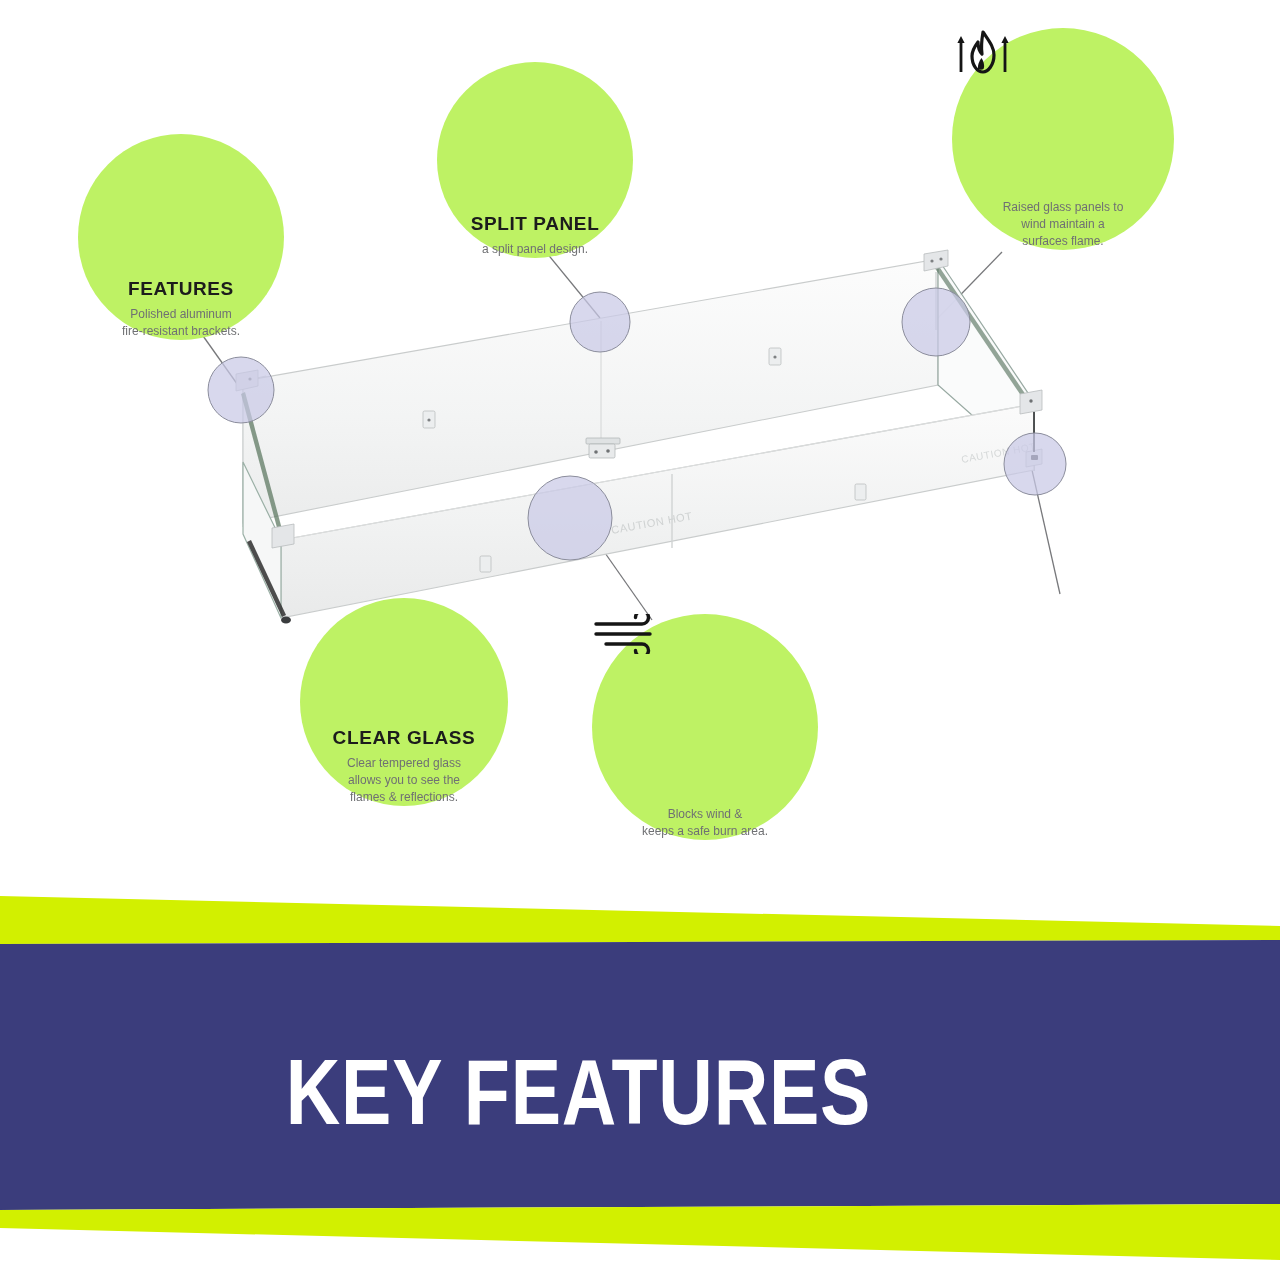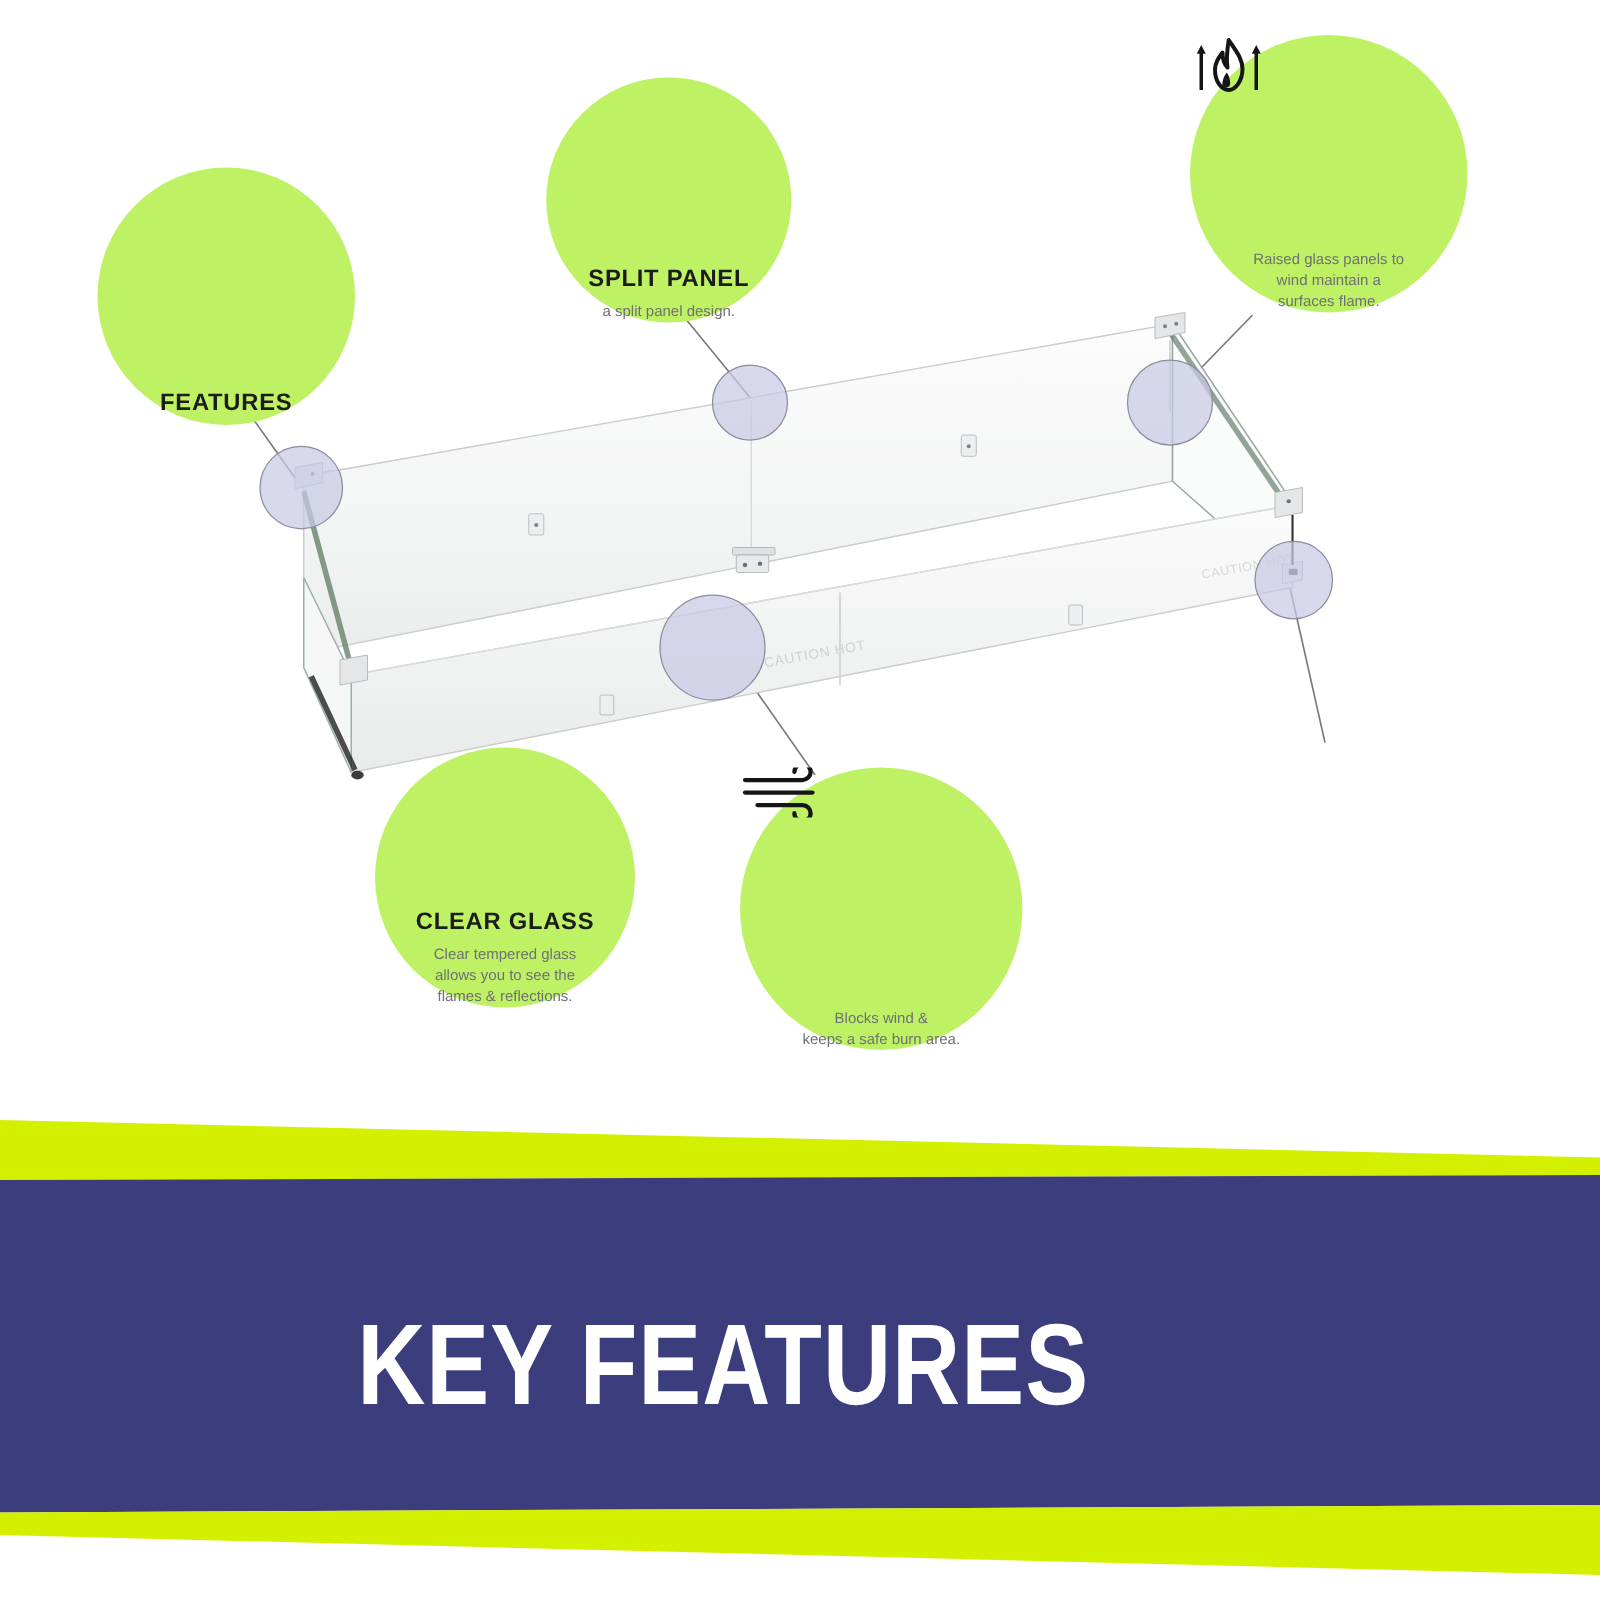--- a/index.html
+++ b/index.html
@@ -214,20 +214,24 @@
         <circle cx="241" cy="390" r="33" fill="#c9c9e6" fill-opacity="0.72" stroke="#8b8d9c" stroke-width="1"></circle>
         <circle cx="600" cy="322" r="30" fill="#c9c9e6" fill-opacity="0.72" stroke="#8b8d9c" stroke-width="1"></circle>
         <circle cx="936" cy="322" r="34" fill="#c9c9e6" fill-opacity="0.72" stroke="#8b8d9c" stroke-width="1"></circle>
         <circle cx="1035" cy="464" r="31" fill="#c9c9e6" fill-opacity="0.72" stroke="#8b8d9c" stroke-width="1"></circle>
         <circle cx="570" cy="518" r="42" fill="#c9c9e6" fill-opacity="0.72" stroke="#8b8d9c" stroke-width="1"></circle>
       </g>
     </svg>
 
     <div class="callout" style="left:78px; top:134px; width:206px; height:206px;">
       <div class="c-title">FEATURES</div>
+      <div class="c-body">
+        <div>Polished aluminum</div>
+        <div>fire-resistant brackets.</div>
+      </div>
     </div>
 
     <div class="callout" style="left:437px; top:62px; width:196px; height:196px;">
       <div class="c-title">SPLIT PANEL</div>
       <div class="c-body">
         <div>a split panel design.</div>
       </div>
     </div>
 
     <div class="callout" style="left:952px; top:28px; width:222px; height:222px;">

